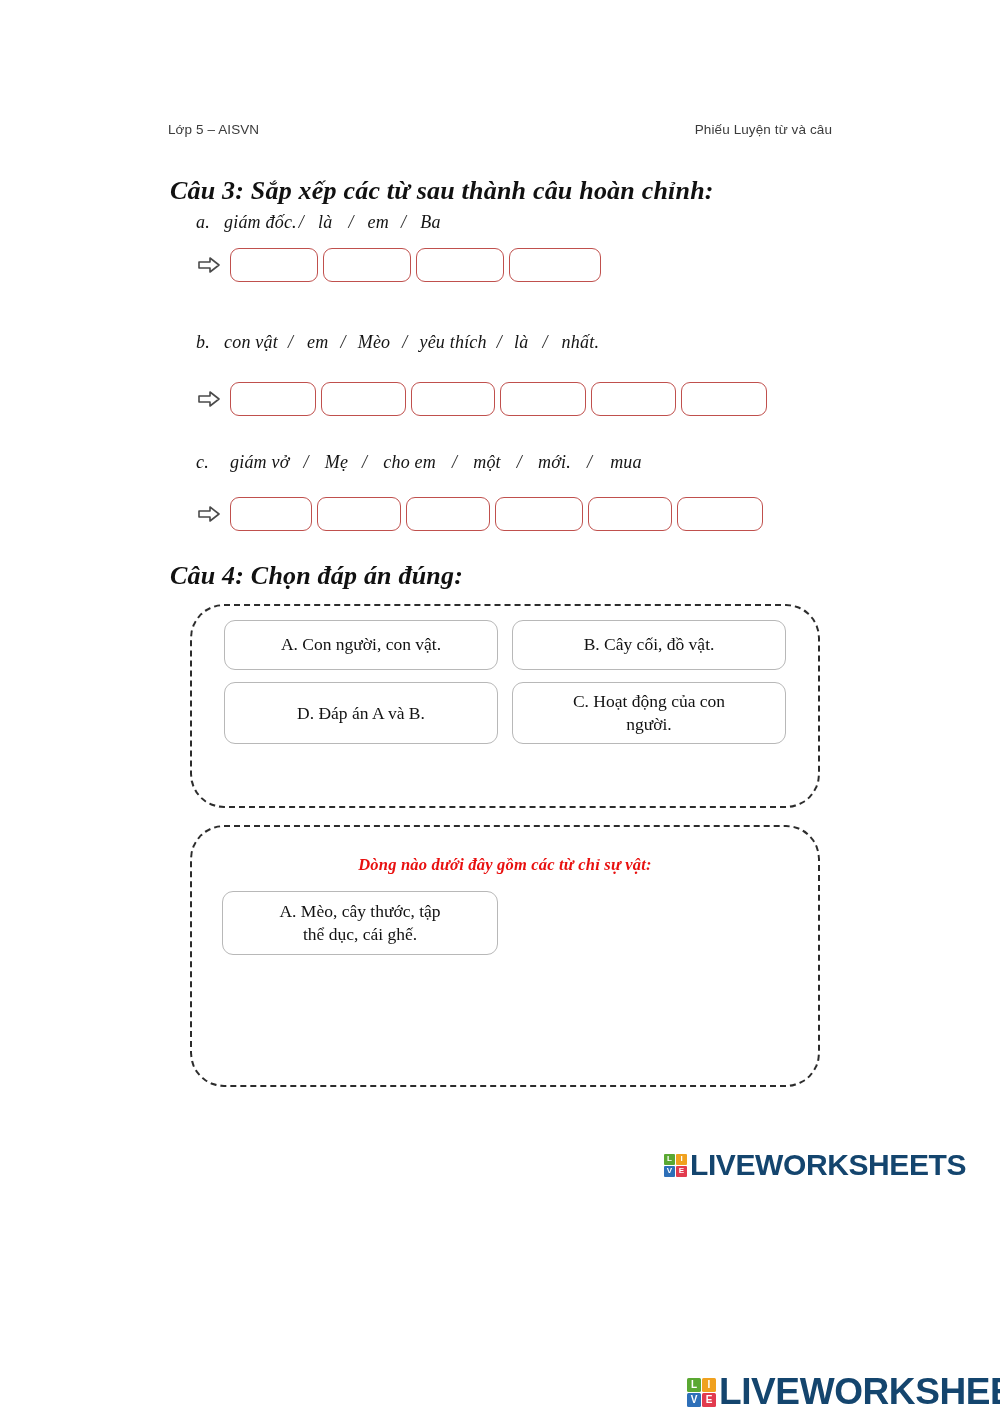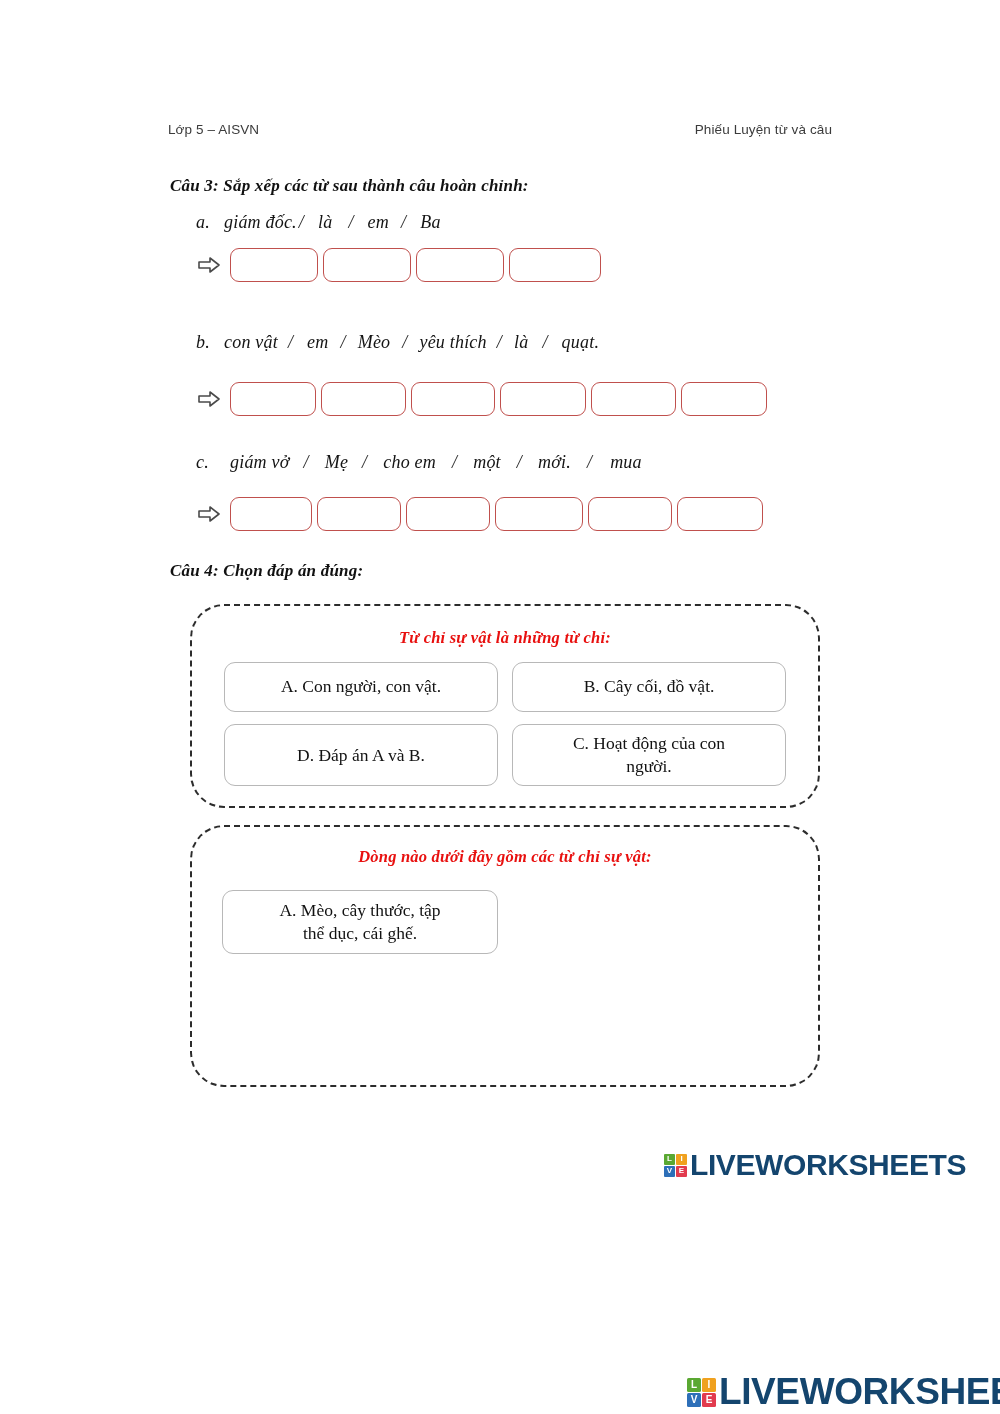--- a/index.html
+++ b/index.html
@@ -39,21 +39,21 @@
     color: #3b3b3b;
     letter-spacing: .1px;
   }
 
   
   .section-title {
     position: absolute;
     font-family: "Liberation Serif", "DejaVu Serif", serif;
     font-weight: bold;
     font-style: italic;
-    font-size: 17px;
+    font-size: 26px;
     color: #111111;
     letter-spacing: .2px;
     white-space: nowrap;
   }
   #cau3-title { left: 170px; top: 176px; }
   #cau4-title { left: 170px; top: 561px; }
 
   
   .arrange-item { position: absolute; left: 196px; }
   .arrange-words {
@@ -114,33 +114,33 @@
 
   .quiz-question {
     text-align: center;
     font-weight: bold;
     font-style: italic;
     font-size: 16.5px;
     color: #e8100f;
     letter-spacing: .2px;
     margin-top: 22px;
   }
-  #quiz-block-2 .quiz-question { margin-top: 20px; }
+  #quiz-block-2 .quiz-question { margin-top: 28px; }
 
   .options-grid {
     display: grid;
     grid-template-columns: 1fr 1fr;
     column-gap: 14px;
     row-gap: 12px;
     padding: 0 32px;
     margin-top: 14px;
   }
   #quiz-block-2 .options-grid {
     row-gap: 24px;
-    margin-top: 23px;
+    margin-top: 16px;
     padding: 0 30px;
   }
 
   .option {
     border: 1.3px solid #b8b8b8;
     border-radius: 11px;
     background: #ffffff;
     min-height: 50px;
     display: flex;
     align-items: center;
@@ -237,21 +237,21 @@
       <span class="w">con vật</span>
       <span class="sep" style="padding-left:10px">/</span>
       <span class="w" style="padding-left:12px">em</span>
       <span class="sep" style="padding-left:12px">/</span>
       <span class="w" style="padding-left:10px">Mèo</span>
       <span class="sep" style="padding-left:12px">/</span>
       <span class="w" style="padding-left:10px">yêu thích</span>
       <span class="sep" style="padding-left:10px">/</span>
       <span class="w" style="padding-left:10px">là</span>
       <span class="sep" style="padding-left:14px">/</span>
-      <span class="w" style="padding-left:12px">quạt.</span>
+      <span class="w" style="padding-left:12px">nhất.</span>
     </div>
   </div>
   <div class="answer-row" style="left:196px; top:382px;">
     <svg class="arrow-icon" viewBox="0 0 26 26">
       <path d="M3 10 H14 V6 L23 13 L14 20 V16 H3 Z" fill="#ffffff" stroke="#4a4a4a" stroke-width="1.6" stroke-linejoin="round"></path>
     </svg>
     <input class="blank-box" style="width: 86px;" value="">
     <input class="blank-box" style="width: 85px;" value="">
     <input class="blank-box" style="width: 84px;" value="">
     <input class="blank-box" style="width: 86px;" value="">
@@ -283,21 +283,20 @@
     <input class="blank-box" style="width: 84px;" value="">
     <input class="blank-box" style="width: 84px;" value="">
     <input class="blank-box" style="width: 88px;" value="">
     <input class="blank-box" style="width: 84px;" value="">
     <input class="blank-box" style="width: 86px;" value="">
   </div>
 
   <div class="section-title" id="cau4-title">Câu 4: Chọn đáp án đúng:</div>
 
   <div class="quiz-block" id="quiz-block-1">
-    <div class="quiz-question">Từ chỉ sự vật là những từ chỉ:</div>
     <div class="options-grid">
       <div class="option">
         <span class="opt-text">A. Con người, con vật.</span>
       </div>
       <div class="option">
         <span class="opt-text">B. Cây cối, đồ vật.</span>
       </div>
       <div class="option">
         <span class="opt-text">D. Đáp án A và B.</span>
       </div>

